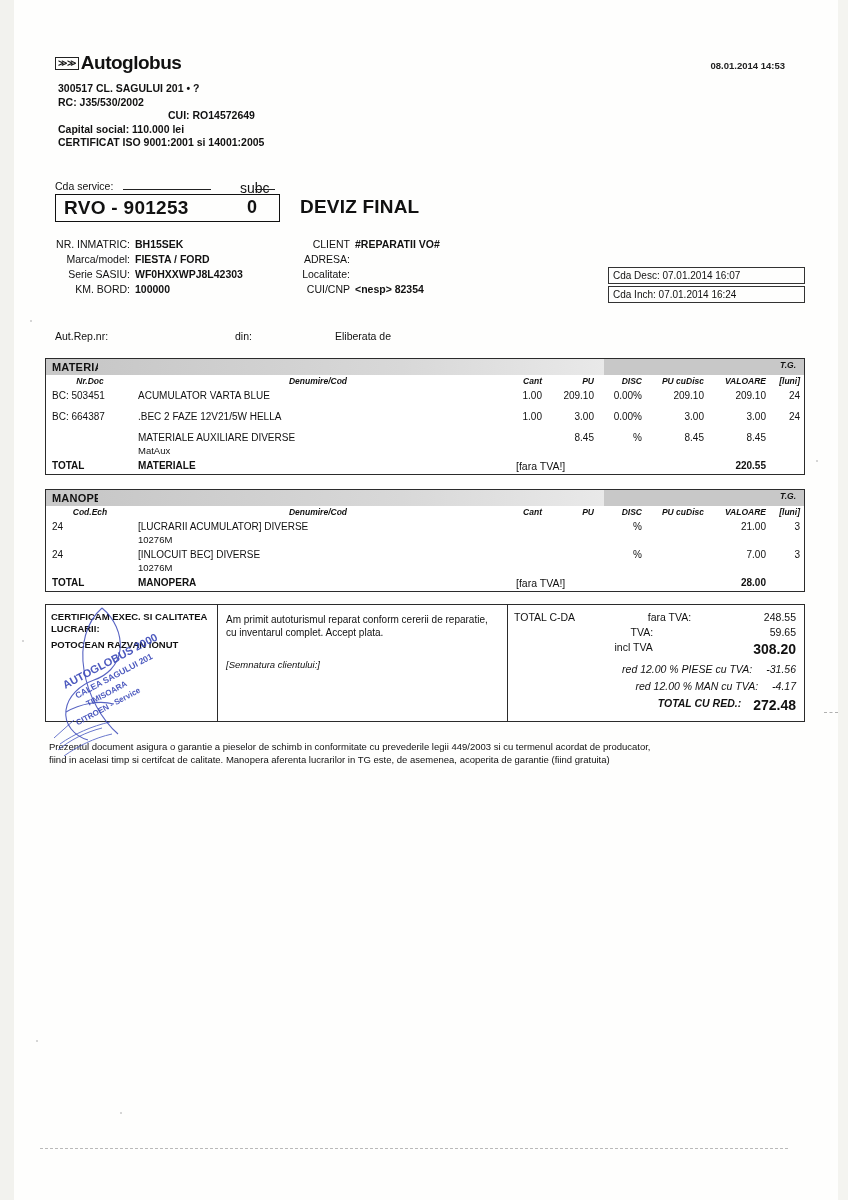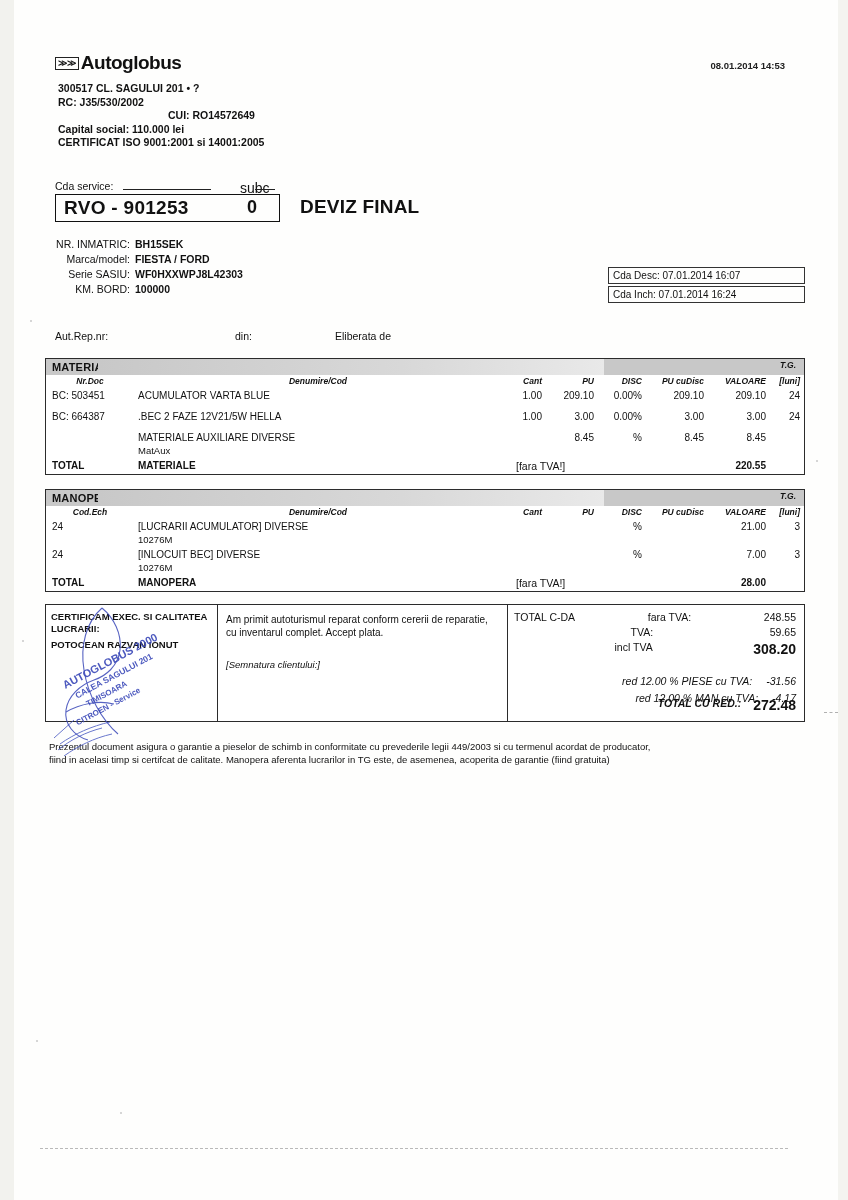--- a/index.html
+++ b/index.html
@@ -139,21 +139,21 @@
   .fb1 .t1 { font-weight: bold; line-height: 12px; }
   .fb1 .name { font-weight: bold; margin-top: 4px; }
   .fb2 { width: 290px; border-right: 1px solid #2b2b2b; padding: 8px 8px; font-size: 10px; position: relative;}
   .fb2 .accept { line-height: 13px; }
   .fb2 .sign { position: absolute; left: 8px; top: 54px; font-size: 9.5px; font-style: italic; }
   .fb3 { flex: 1; padding: 6px 8px 6px 6px; font-size: 10.5px; }
   .fb3 .tline { display: flex; justify-content: space-between; height: 15px; }
   .fb3 .tline .v { font-weight: normal; }
   .fb3 .hdr { font-weight: normal; }
   .fb3 .big { font-size: 14px; font-weight: bold; }
-  .fb3 .red { font-style: italic; margin-top: 12px; }
+  .fb3 .red { font-style: italic; }
   .fb3 .totred { font-style: italic; font-weight: bold; }
   .fb3 .bigtot { font-size: 14px; font-weight: bold; }
 
   .note {
     margin-top: 18px; font-size: 9.5px; line-height: 13px; padding-left: 4px;
   }
 
   
   .stamp {
     position: absolute; left: 40px; top: 600px; width: 170px; height: 165px;
@@ -219,20 +219,38 @@
         <div class="line">
           <span class="lbl">Serie SASIU:</span>
           <span class="val">WF0HXXWPJ8L42303</span>
         </div>
         <div class="line">
           <span class="lbl">KM. BORD:</span>
           <span class="val">100000</span>
         </div>
       </div>
 
+      <div class="col-mid">
+        <div class="line">
+          <span class="lbl">CLIENT</span>
+          <span class="val">#REPARATII VO#</span>
+        </div>
+        <div class="line">
+          <span class="lbl">ADRESA:</span>
+          <span class="val"></span>
+        </div>
+        <div class="line">
+          <span class="lbl">Localitate:</span>
+          <span class="val"></span>
+        </div>
+        <div class="line">
+          <span class="lbl">CUI/CNP</span>
+          <span class="val">&lt;nesp&gt; 82354</span>
+        </div>
+      </div>
 
       <div class="cda-dates">
         <div class="dbox">Cda Desc:  07.01.2014 16:07</div>
         <div class="dbox">Cda Inch:  07.01.2014 16:24</div>
       </div>
     </div>
 
     <div class="aut-line">
       <span class="a">Aut.Rep.nr:</span>
       <span class="b">din:</span>

